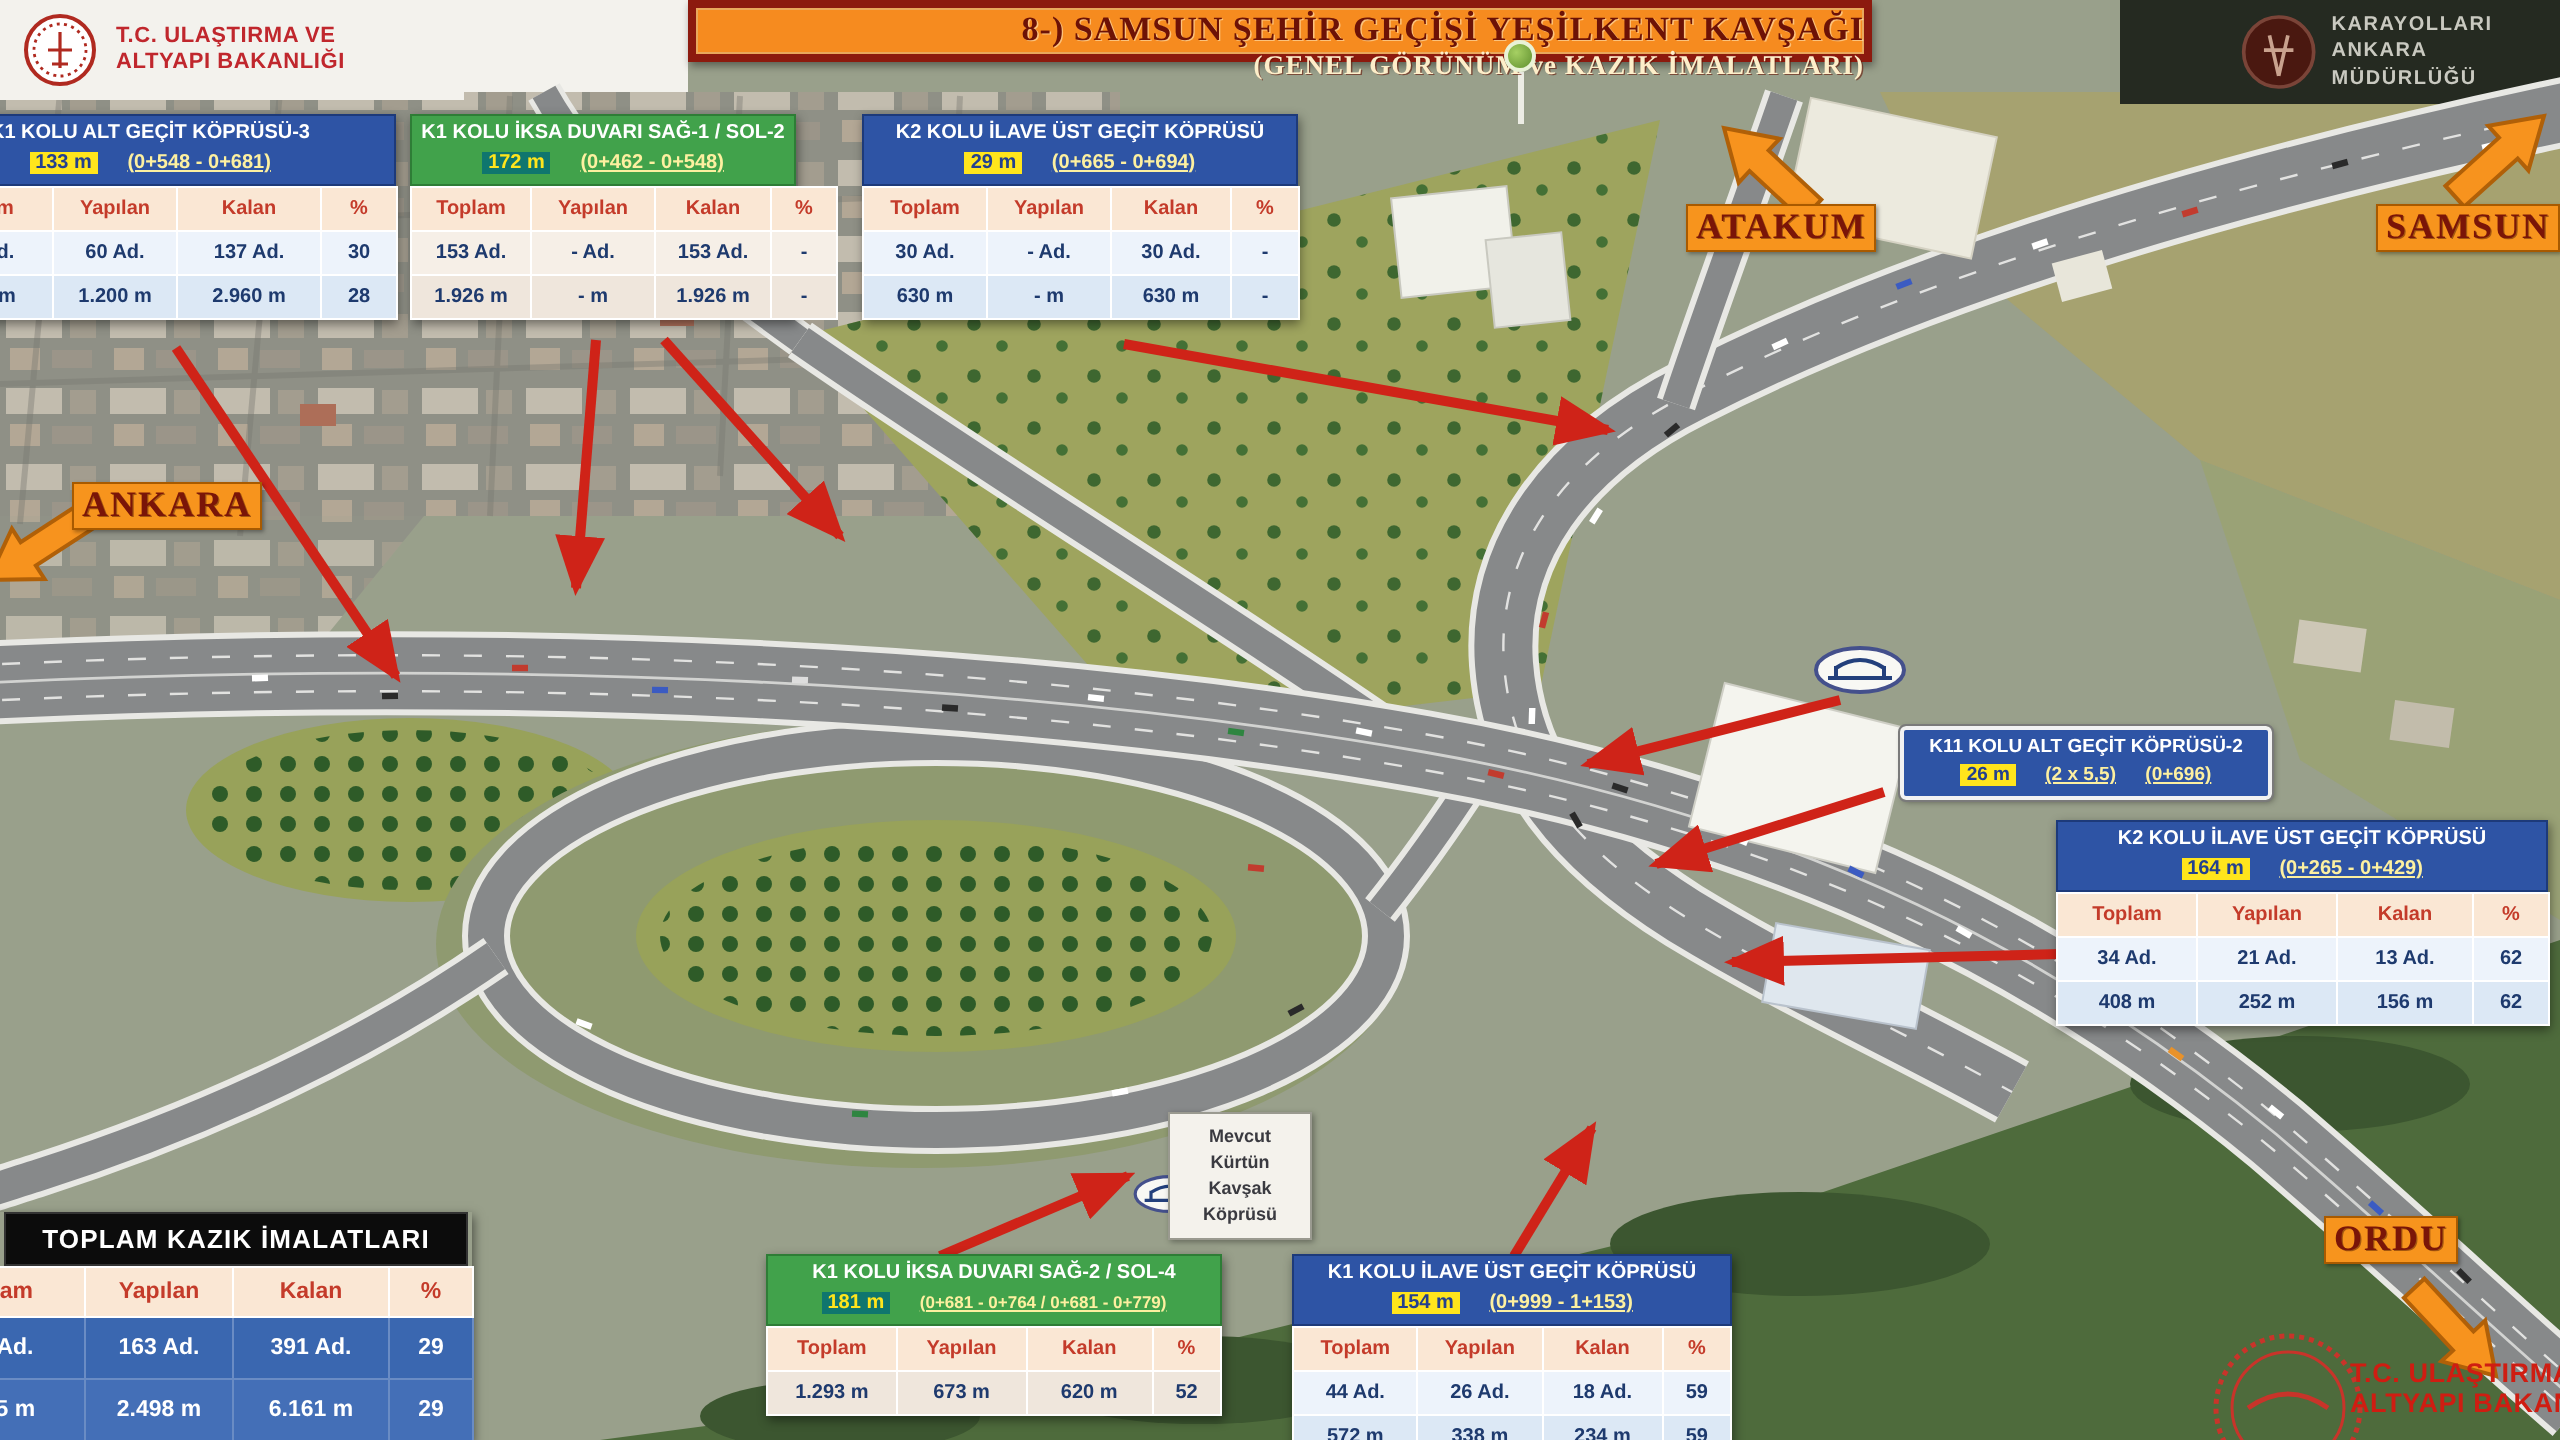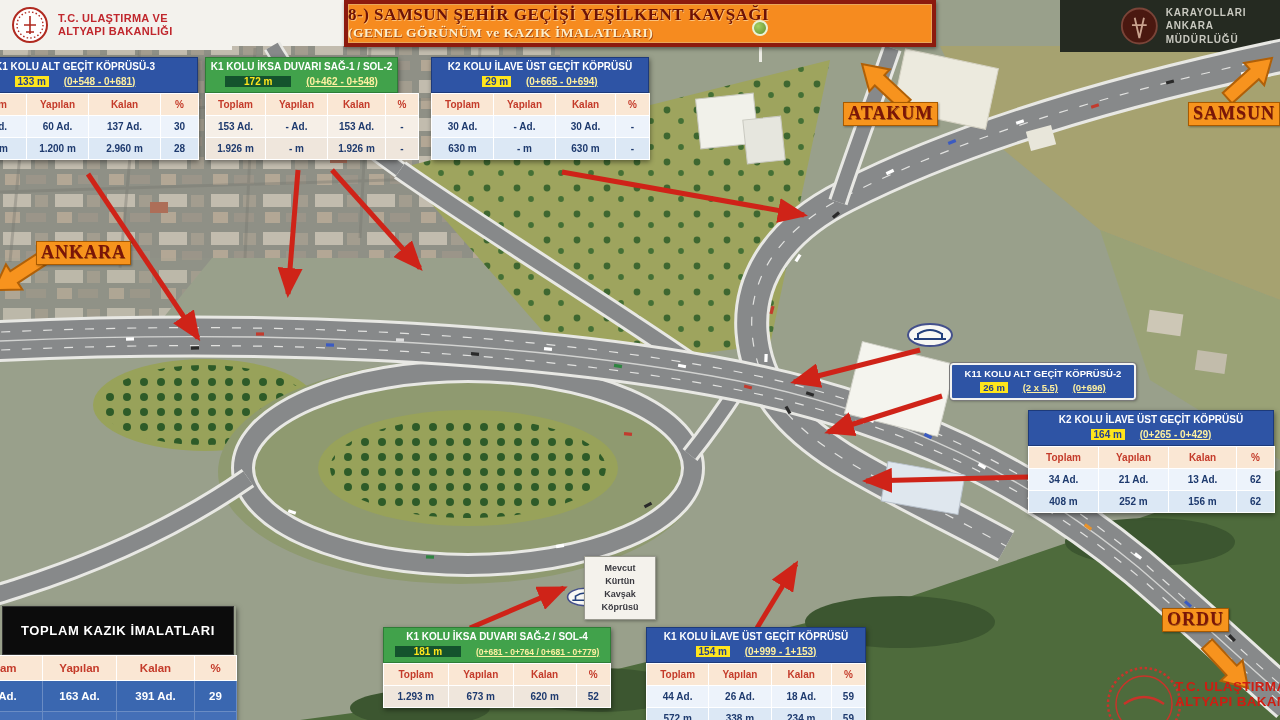--- a/index.html
+++ b/index.html
@@ -2,23 +2,23 @@
 <html><head>
 <meta charset="utf-8">
 <style>
   * { margin:0; padding:0; box-sizing:border-box; }
   html,body { width:1280px; height:720px; }
   #stage { position:relative; width:1280px; height:720px; overflow:hidden;
            font-family:"Liberation Sans", sans-serif; background:#99a08b; }
   #map { position:absolute; left:0; top:0; z-index:0; }
 
   
-  .banner { position:absolute; left:344px; top:0; width:592px; height:47px; z-index:3;
+  .banner { position:absolute; left:344px; top:0; width:592px; height:31px; z-index:3;
             background:#f68b1f; border:4px solid #8c1a0e; box-shadow:inset 0 0 0 1px #e9a85c, 1px 2px 4px rgba(0,0,0,.4);
-            text-align:left; padding-top:1px; }
+            text-align:right; padding-top:1px; }
   .banner .l1 { font-family:"Liberation Serif", serif; font-weight:bold; font-size:17px;
                 color:#6d1206; letter-spacing:.5px; text-shadow:.7px .7px 0 rgba(255,240,200,.55); }
   .banner .l2 { font-family:"Liberation Serif", serif; font-weight:bold; font-size:13.5px;
                 color:#fdeec9; letter-spacing:.5px; text-shadow:.7px .7px 0 rgba(100,20,5,.6); }
   .pin { position:absolute; left:752px; top:20px; z-index:4; width:16px; height:16px; border-radius:50%;
          background:radial-gradient(circle at 35% 35%, #a6d063, #5f8f2e); border:2px solid #e9f2d6; }
   .pin-stem { position:absolute; left:759px; top:36px; z-index:2; width:3px; height:26px; background:#ececе4;
               background:#ecece4; }
 
   
@@ -31,42 +31,42 @@
   .gov-br { position:absolute; left:1075px; top:648px; width:260px; height:90px; z-index:3; }
   .gov-br .txt { position:absolute; left:100px; top:32px; color:#cf1d12; font-weight:bold; font-size:13.5px;
                  line-height:1.1; letter-spacing:.3px; white-space:nowrap; }
 
   
   .pt { position:absolute; z-index:2; box-shadow:1px 2px 5px rgba(0,0,0,.45); background:#fff; }
   .pt .hdr { text-align:center; font-weight:bold; font-size:10px; color:#fff; line-height:1.45; padding:2px 3px 3px; }
   .pt.blue .hdr { background:#2e54a5; border:1px solid #1d3a7a; }
   .pt.green .hdr { background:#41a24b; border:1px solid #2e7d36; }
   .len-y { background:#ffe51c; color:#23408f; padding:0 3px; font-weight:bold; }
-  .len-r { background:#14532d; color:#ffe51c; padding:0 19px; font-weight:bold; }
+  .len-r { background:#0f766e; color:#ffe51c; padding:0 3px; font-weight:bold; }
   .sta { color:#fdf0a0; text-decoration:underline;padding-left:12px; }
   .sta-sm { font-size:8.5px; }
   .pt table { width:100%; border-collapse:collapse; table-layout:fixed; }
   .pt th { background:#fae7d4; color:#c43b2a; font-size:10px; font-weight:bold; padding:5px 1px;
            border:1px solid #fff; text-align:center; }
   .pt td { text-align:center; font-weight:bold; font-size:10px; color:#1e3a6e; padding:5px 1px; border:1px solid #fff; }
   .pt.blue tr.r1 td { background:#edf3fb; }
   .pt.blue tr.r2 td { background:#dce8f5; }
   .pt.green tr.r1 td { background:#f6efe7; }
   .pt.green tr.r2 td { background:#efe6dc; }
   #t1 { left:-48px; top:57px; width:246px; }
   #t2 { left:205px; top:57px; width:193px; }
   #t3 { left:431px; top:57px; width:218px; }
   #t4 { left:1028px; top:410px; width:246px; }
   #t6 { left:383px; top:627px; width:228px; }
   #t7 { left:646px; top:627px; width:220px; }
 
   
   #t5 { position:absolute; left:-50px; top:606px; width:286px; z-index:2; box-shadow:1px 2px 5px rgba(0,0,0,.5); }
   #t5 .hdr5 { margin-left:52px; width:232px; background:#0c0c0c; color:#fff; font-weight:bold; font-size:13px;
-              letter-spacing:.6px; text-align:center; padding:16px 2px; border:1px solid #333; }
+              letter-spacing:.6px; text-align:center; padding:5px 2px; border:1px solid #333; }
   #t5 table { width:100%; border-collapse:collapse; table-layout:fixed; }
   #t5 th { background:#fae7d4; color:#c43b2a; font-size:11.5px; font-weight:bold; padding:6px 1px; border:1px solid #fff; }
   #t5 td { text-align:center; font-weight:bold; font-size:11.5px; color:#fff; padding:9px 1px; border:1px solid #6a8cc4; }
   #t5 tr.r1 td { background:#3a67b0; }
   #t5 tr.r2 td { background:#44 6fb7; background:#446fb7; }
 
   
   .blabel { position:absolute; z-index:2; background:#2e54a5; border:2px solid #f2f2f2; outline:1px solid #7a7a7a;
             border-radius:3px; color:#fff; font-size:9.5px; font-weight:bold; text-align:center;
             padding:2px 5px; line-height:1.5; box-shadow:1px 1px 3px rgba(0,0,0,.4); }

